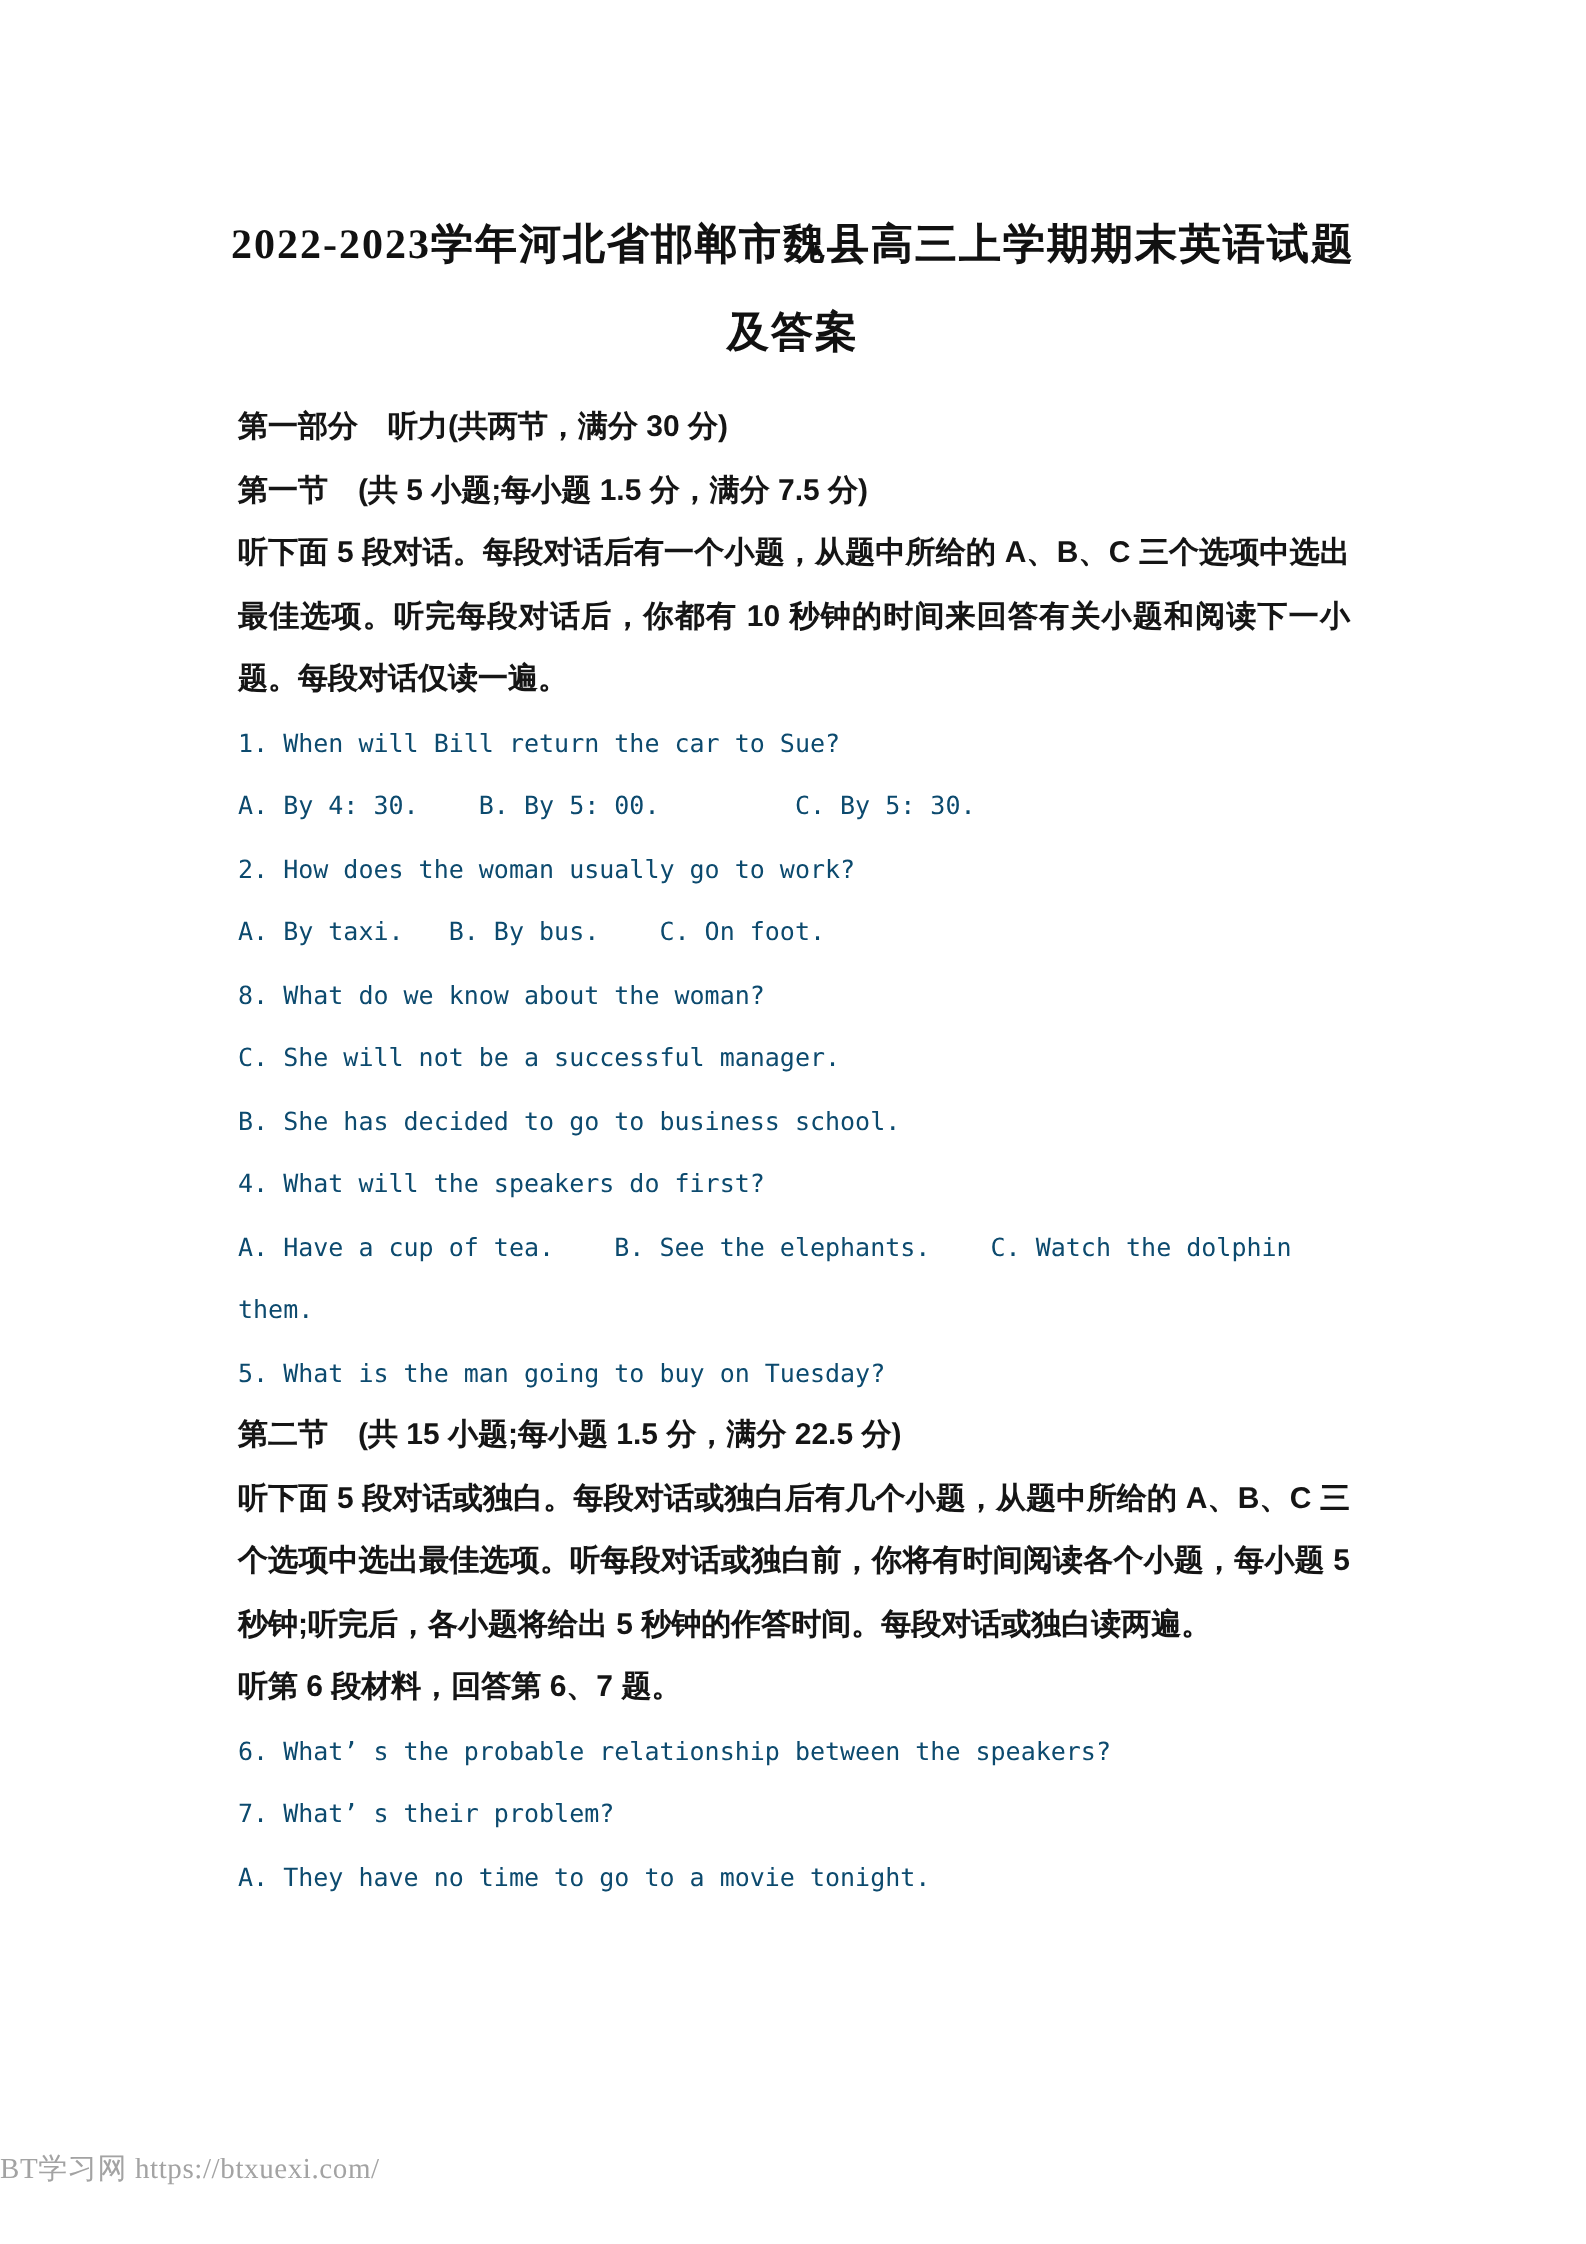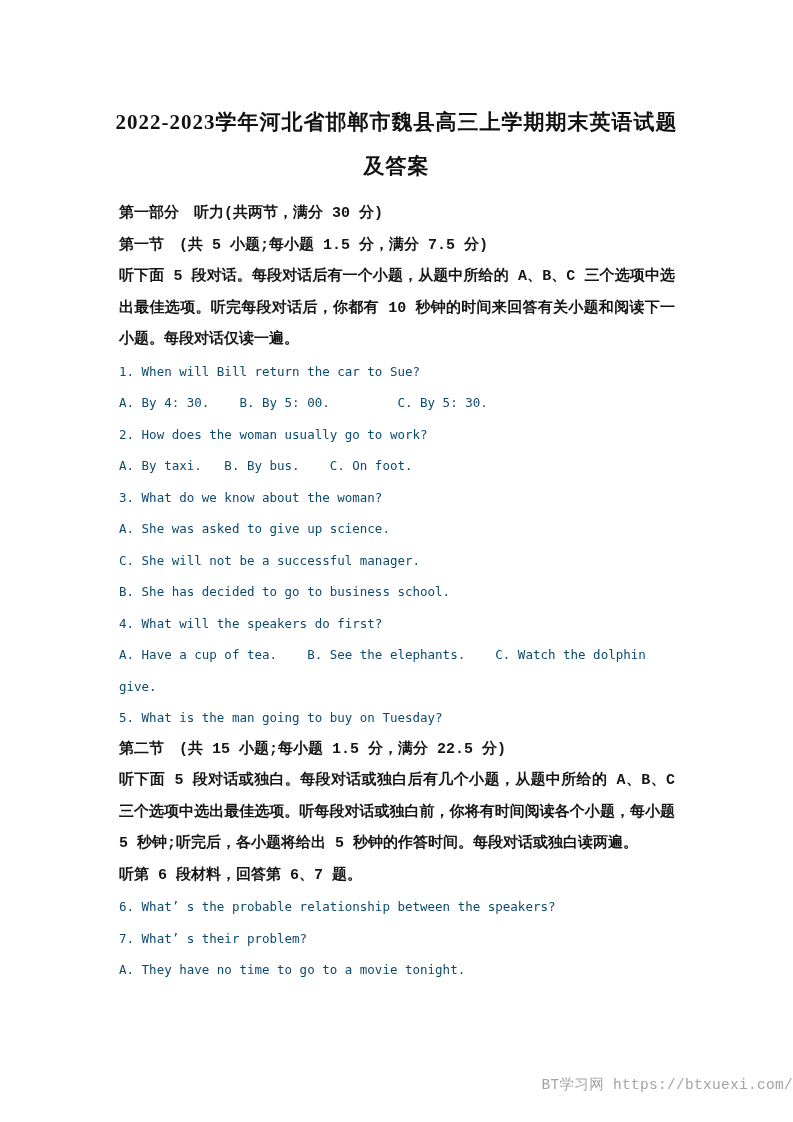--- a/index.html
+++ b/index.html
@@ -21,67 +21,66 @@
     font-weight: bold;
     line-height: 44px;
     letter-spacing: 1px;
     color: #111;
   }
   .content {
     margin: 6px 118px 0 119px;
   }
   .line { margin: 0; }
   .cn {
-    font-family: Liberation Mono, monospace;
+    font-family: Liberation Sans, sans-serif;
     font-size: 15px;
     font-weight: bold;
     line-height: 31.5px;
     color: #151515;
   }
   .para { text-align: justify; }
   .en {
     font-family: "DejaVu Sans Mono", "Liberation Mono", monospace;
     font-size: 12.5px;
     font-weight: normal;
     line-height: 31.5px;
     white-space: pre-wrap;
     color: #0c4a6e;
   }
   .footer {
     position: absolute;
     bottom: 28px;
     left: 0;
     width: 100%;
-    text-align: right;
+    text-align: left;
     color: #a3a3a3;
     font-size: 14.5px;
-    font-family: Liberation Mono, monospace;
+    font-family: Liberation Serif, serif;
     letter-spacing: 0.3px;
   }
 </style>
 </head>
 <body>
 
 <div class="page">
   <h1 class="title"><span>2022-2023学年河北省邯郸市魏县高三上学期期末英语试题</span><br><span>及答案</span></h1>
 
   <div class="content" id="content">
       <p class="line cn">第一部分　听力(共两节，满分 30 分)</p>
       <p class="line cn">第一节　(共 5 小题;每小题 1.5 分，满分 7.5 分)</p>
       <p class="line cn para">听下面 5 段对话。每段对话后有一个小题，从题中所给的 A、B、C 三个选项中选出最佳选项。听完每段对话后，你都有 10 秒钟的时间来回答有关小题和阅读下一小题。每段对话仅读一遍。</p>
       <p class="line en">1. When will Bill return the car to Sue?</p>
       <p class="line en">A. By 4: 30.    B. By 5: 00.         C. By 5: 30.</p>
       <p class="line en">2. How does the woman usually go to work?</p>
       <p class="line en">A. By taxi.   B. By bus.    C. On foot.</p>
-      <p class="line en">3. What do we know about the woman?</p>
-      <p class="line en">A. She was asked to give up science.</p>
+      <p class="line en">8. What do we know about the woman?</p>
       <p class="line en">C. She will not be a successful manager.</p>
       <p class="line en">B. She has decided to go to business school.</p>
       <p class="line en">4. What will the speakers do first?</p>
-      <p class="line en">A. Have a cup of tea.    B. See the elephants.    C. Watch the dolphin give.</p>
+      <p class="line en">A. Have a cup of tea.    B. See the elephants.    C. Watch the dolphin them.</p>
       <p class="line en">5. What is the man going to buy on Tuesday?</p>
       <p class="line cn">第二节　(共 15 小题;每小题 1.5 分，满分 22.5 分)</p>
       <p class="line cn para">听下面 5 段对话或独白。每段对话或独白后有几个小题，从题中所给的 A、B、C 三个选项中选出最佳选项。听每段对话或独白前，你将有时间阅读各个小题，每小题 5 秒钟;听完后，各小题将给出 5 秒钟的作答时间。每段对话或独白读两遍。</p>
       <p class="line cn">听第 6 段材料，回答第 6、7 题。</p>
       <p class="line en">6. What’ s the probable relationship between the speakers?</p>
       <p class="line en">7. What’ s their problem?</p>
       <p class="line en">A. They have no time to go to a movie tonight.</p>
     </div>
 
   <div class="footer">BT学习网 https://btxuexi.com/</div>

